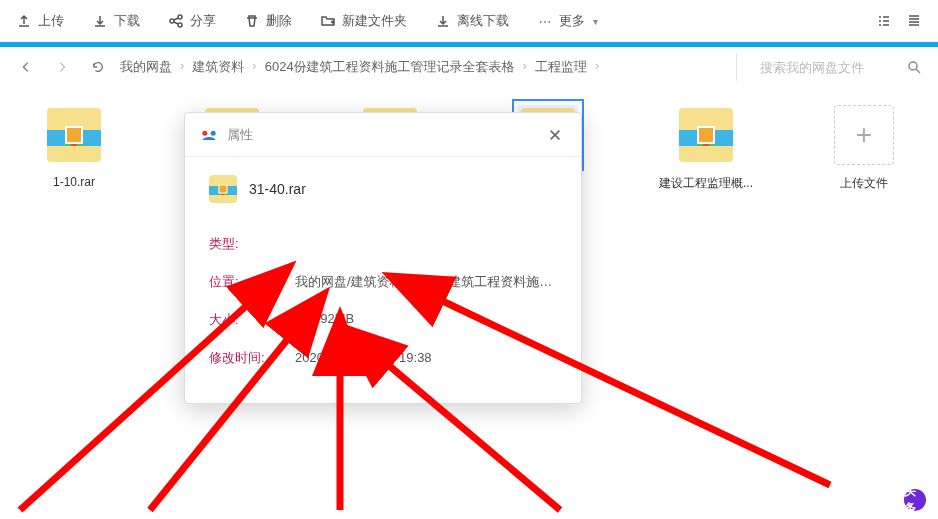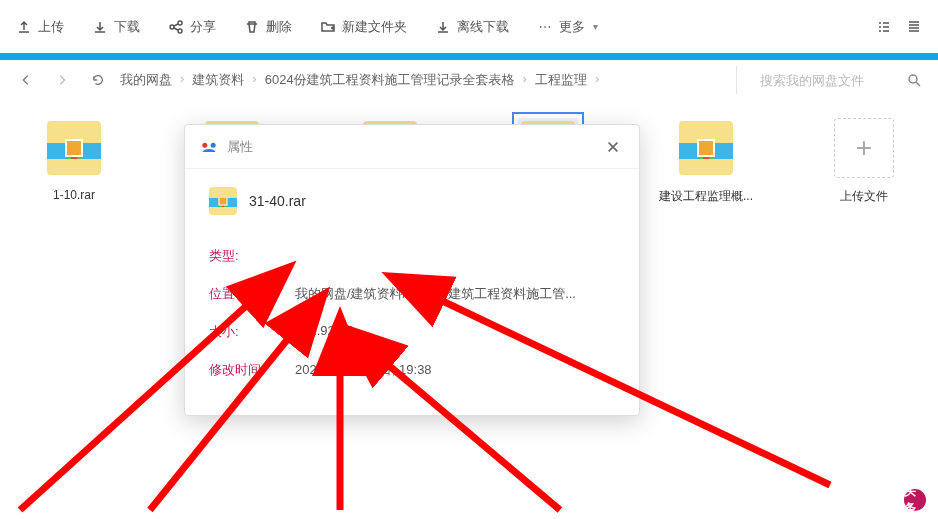--- a/index.html
+++ b/index.html
@@ -7,26 +7,26 @@
     font-family: "Microsoft YaHei", Arial, sans-serif;
     font-size: 13px;
     color: #333;
     background: #fff;
     width: 938px;
     height: 519px;
     overflow: hidden;
     position: relative;
   }
   .toolbar {
-    height: 60px;
+    height: 47px;
     display: flex;
     align-items: center;
     padding: 0 16px;
     gap: 28px;
-    border-bottom: 7px solid #0ea5e9;
+    border-bottom: 5px solid #0ea5e9;
   }
   .tool-item {
     display: flex;
     align-items: center;
     gap: 6px;
     color: #555;
     cursor: pointer;
     font-size: 13px;
   }
   .tool-icon { width: 16px; height: 16px; display: inline-flex; align-items: center; justify-content: center; }
@@ -119,22 +119,22 @@
     width: 60px; height: 60px;
     border: 1px dashed #ccc;
     border-radius: 4px;
     display: flex; align-items: center; justify-content: center;
     color: #aaa;
     font-size: 28px;
   }
   .modal {
     position: absolute;
     left: 184px;
-    top: 124px;
-    width: 456px;
+    top: 112px;
+    width: 398px;
     background: #fff;
     border: 1px solid #ddd;
     border-radius: 4px;
     box-shadow: 0 6px 24px rgba(0,0,0,0.18);
     z-index: 10;
   }
   .modal-header {
     height: 44px;
     display: flex;
     align-items: center;
@@ -173,21 +173,21 @@
     bottom: 8px;
     display: flex;
     align-items: center;
     gap: 6px;
     color: #888;
     font-size: 15px;
     z-index: 30;
   }
   .watermark-icon {
     width: 22px; height: 22px; border-radius: 50%;
-    background: #be185d; color: #fff;
+    background: #6d28d9; color: #fff;
     display: flex; align-items: center; justify-content: center;
     font-size: 12px; font-weight: bold;
   }
 </style>
 </head>
 <body>
 
 <div class="toolbar">
   <div class="tool-item">
     <span class="tool-icon">

